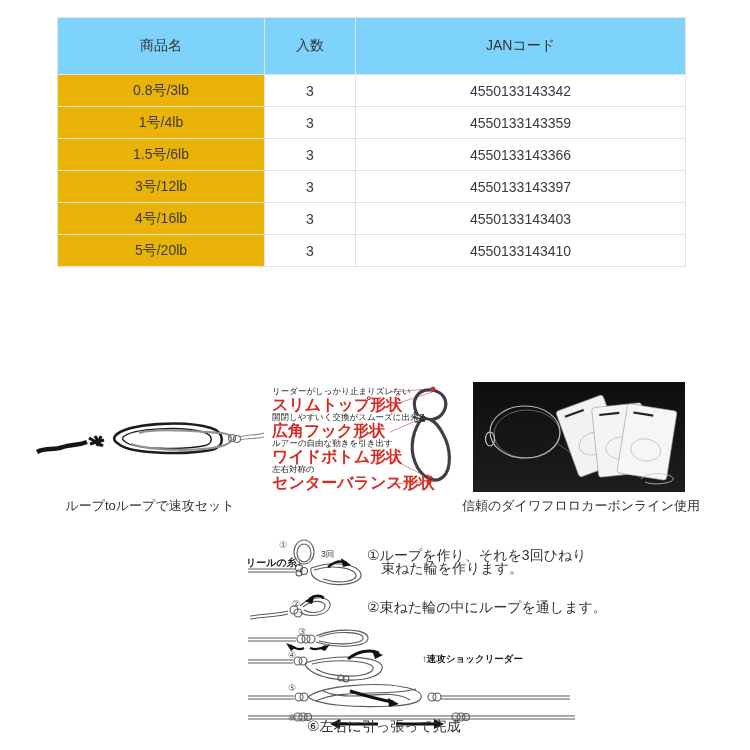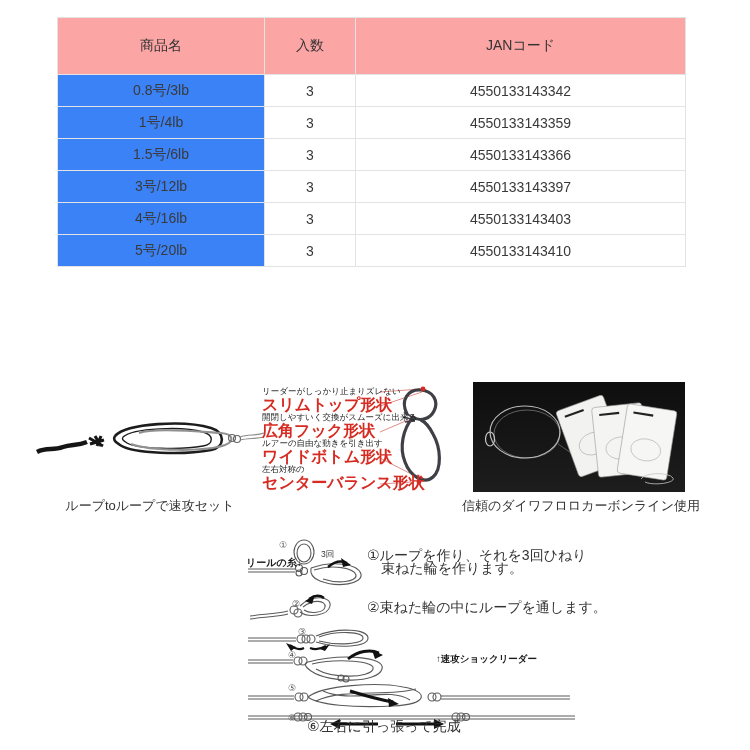--- a/index.html
+++ b/index.html
@@ -12,23 +12,23 @@
   
   table.spec {
     position:absolute; left:57px; top:17px; width:628px;
     border-collapse:collapse; table-layout:fixed;
     font-size:14px; color:#3a3a3a;
   }
   table.spec th, table.spec td {
     border:1px solid #e3e3e3; text-align:center; vertical-align:middle;
     font-weight:400; overflow:hidden; white-space:nowrap;
   }
-  table.spec th { height:57px; background:#fca5a5; color:#333; }
+  table.spec th { height:57px; background:#7dd3fc; color:#333; }
   table.spec td { height:32px; background:#fff; }
-  table.spec td.c1 { background:#3b82f6; }
+  table.spec td.c1 { background:#eab308; }
   
   .feature { position:absolute; }
   .caption {
     position:absolute; height:18px; font-size:13px; color:#333;
     text-align:center; white-space:nowrap;
   }
   
   .snap-text { position:absolute; left:0; top:3px; width:125px; }
   .anno-desc { font-size:8.5px; color:#222; line-height:11.5px; white-space:nowrap; }
   .anno-feat { font-size:16px; font-weight:bold; color:#d62b22; line-height:14.5px; white-space:nowrap; }
@@ -104,21 +104,21 @@
         <path d="M88,45 C98,36 148,34 168,40 C179,43 179,52 168,54 C147,58 102,57 92,51 C87,48 87,47 88,45" stroke="#1c1c1c" stroke-width="1.4"></path>
         <path d="M96,52 C115,59 170,60 190,53 C200,49 198,42 186,41 C170,40 120,35 104,41" stroke="#909090" stroke-width="2.2"></path>
         <circle cx="197" cy="46" r="3.5" stroke="#666" stroke-width="1.2"></circle>
         <circle cx="202" cy="47" r="3.5" stroke="#666" stroke-width="1.2"></circle>
         <path d="M205,45 C213,42 221,44 229,41 M205,48 C213,46 221,47 229,45" stroke="#8c8c8c" stroke-width="1.2"></path>
       </g>
     </svg>
   </div>
   <div class="caption" style="left:35px; top:497px; width:230px;">ループtoループで速攻セット</div>
 
-  <div class="feature" style="left:262px; top:383px; width:190px; height:112px;">
+  <div class="feature" style="left:272px; top:383px; width:190px; height:112px;">
     <svg class="snap-svg" width="190" height="112" viewBox="0 0 190 112">
       <g stroke="#c8352b" stroke-width="0.7" opacity="0.8">
         <line x1="118" y1="9" x2="158" y2="6"></line>
         <line x1="118" y1="23" x2="160" y2="9"></line>
         <line x1="118" y1="49" x2="146" y2="37"></line>
         <line x1="118" y1="75" x2="153" y2="93"></line>
         <line x1="118" y1="101" x2="150" y2="99"></line>
       </g>
       <g transform="translate(118,2)" fill="none">
         <path d="M27,29 C20,15 28,4 41,5 C53,6 59,16 54,26 C50,34 40,37 33,32" stroke="#3f3f46" stroke-width="3.2" stroke-linecap="round"></path>
@@ -246,18 +246,18 @@
 
   <div class="guide-label g-prenum" style="left:279px; top:540px;">①</div>
   <div class="guide-label" style="left:321px; top:549px; font-size:8.5px;">3回</div>
   <div class="guide-label g-bold" style="left:246px; top:556px;">リールの糸↓</div>
   <div class="guide-label g-small pre" style="left:367px; top:549px;">①ループを作り、それを3回ひねり
 　束ねた輪を作ります。</div>
   <div class="guide-label g-prenum" style="left:292px; top:599px;">②</div>
   <div class="guide-label g-small" style="left:367px; top:601px;">②束ねた輪の中にループを通します。</div>
   <div class="guide-label g-prenum" style="left:298px; top:627px;">③</div>
   <div class="guide-label g-prenum" style="left:288px; top:650px;">④</div>
-  <div class="guide-label g-leader" style="left:436px; top:653px;">↑速攻ショックリーダー</div>
+  <div class="guide-label g-leader" style="left:422px; top:653px;">↑速攻ショックリーダー</div>
   <div class="guide-label g-prenum" style="left:288px; top:683px;">⑤</div>
   <div class="guide-label g-prenum" style="left:288px; top:713px;">⑥</div>
   <div class="guide-label g-small" style="left:307px; top:720px;">⑥左右に引っ張って完成</div>
 
 </div>
 
 </body></html>

